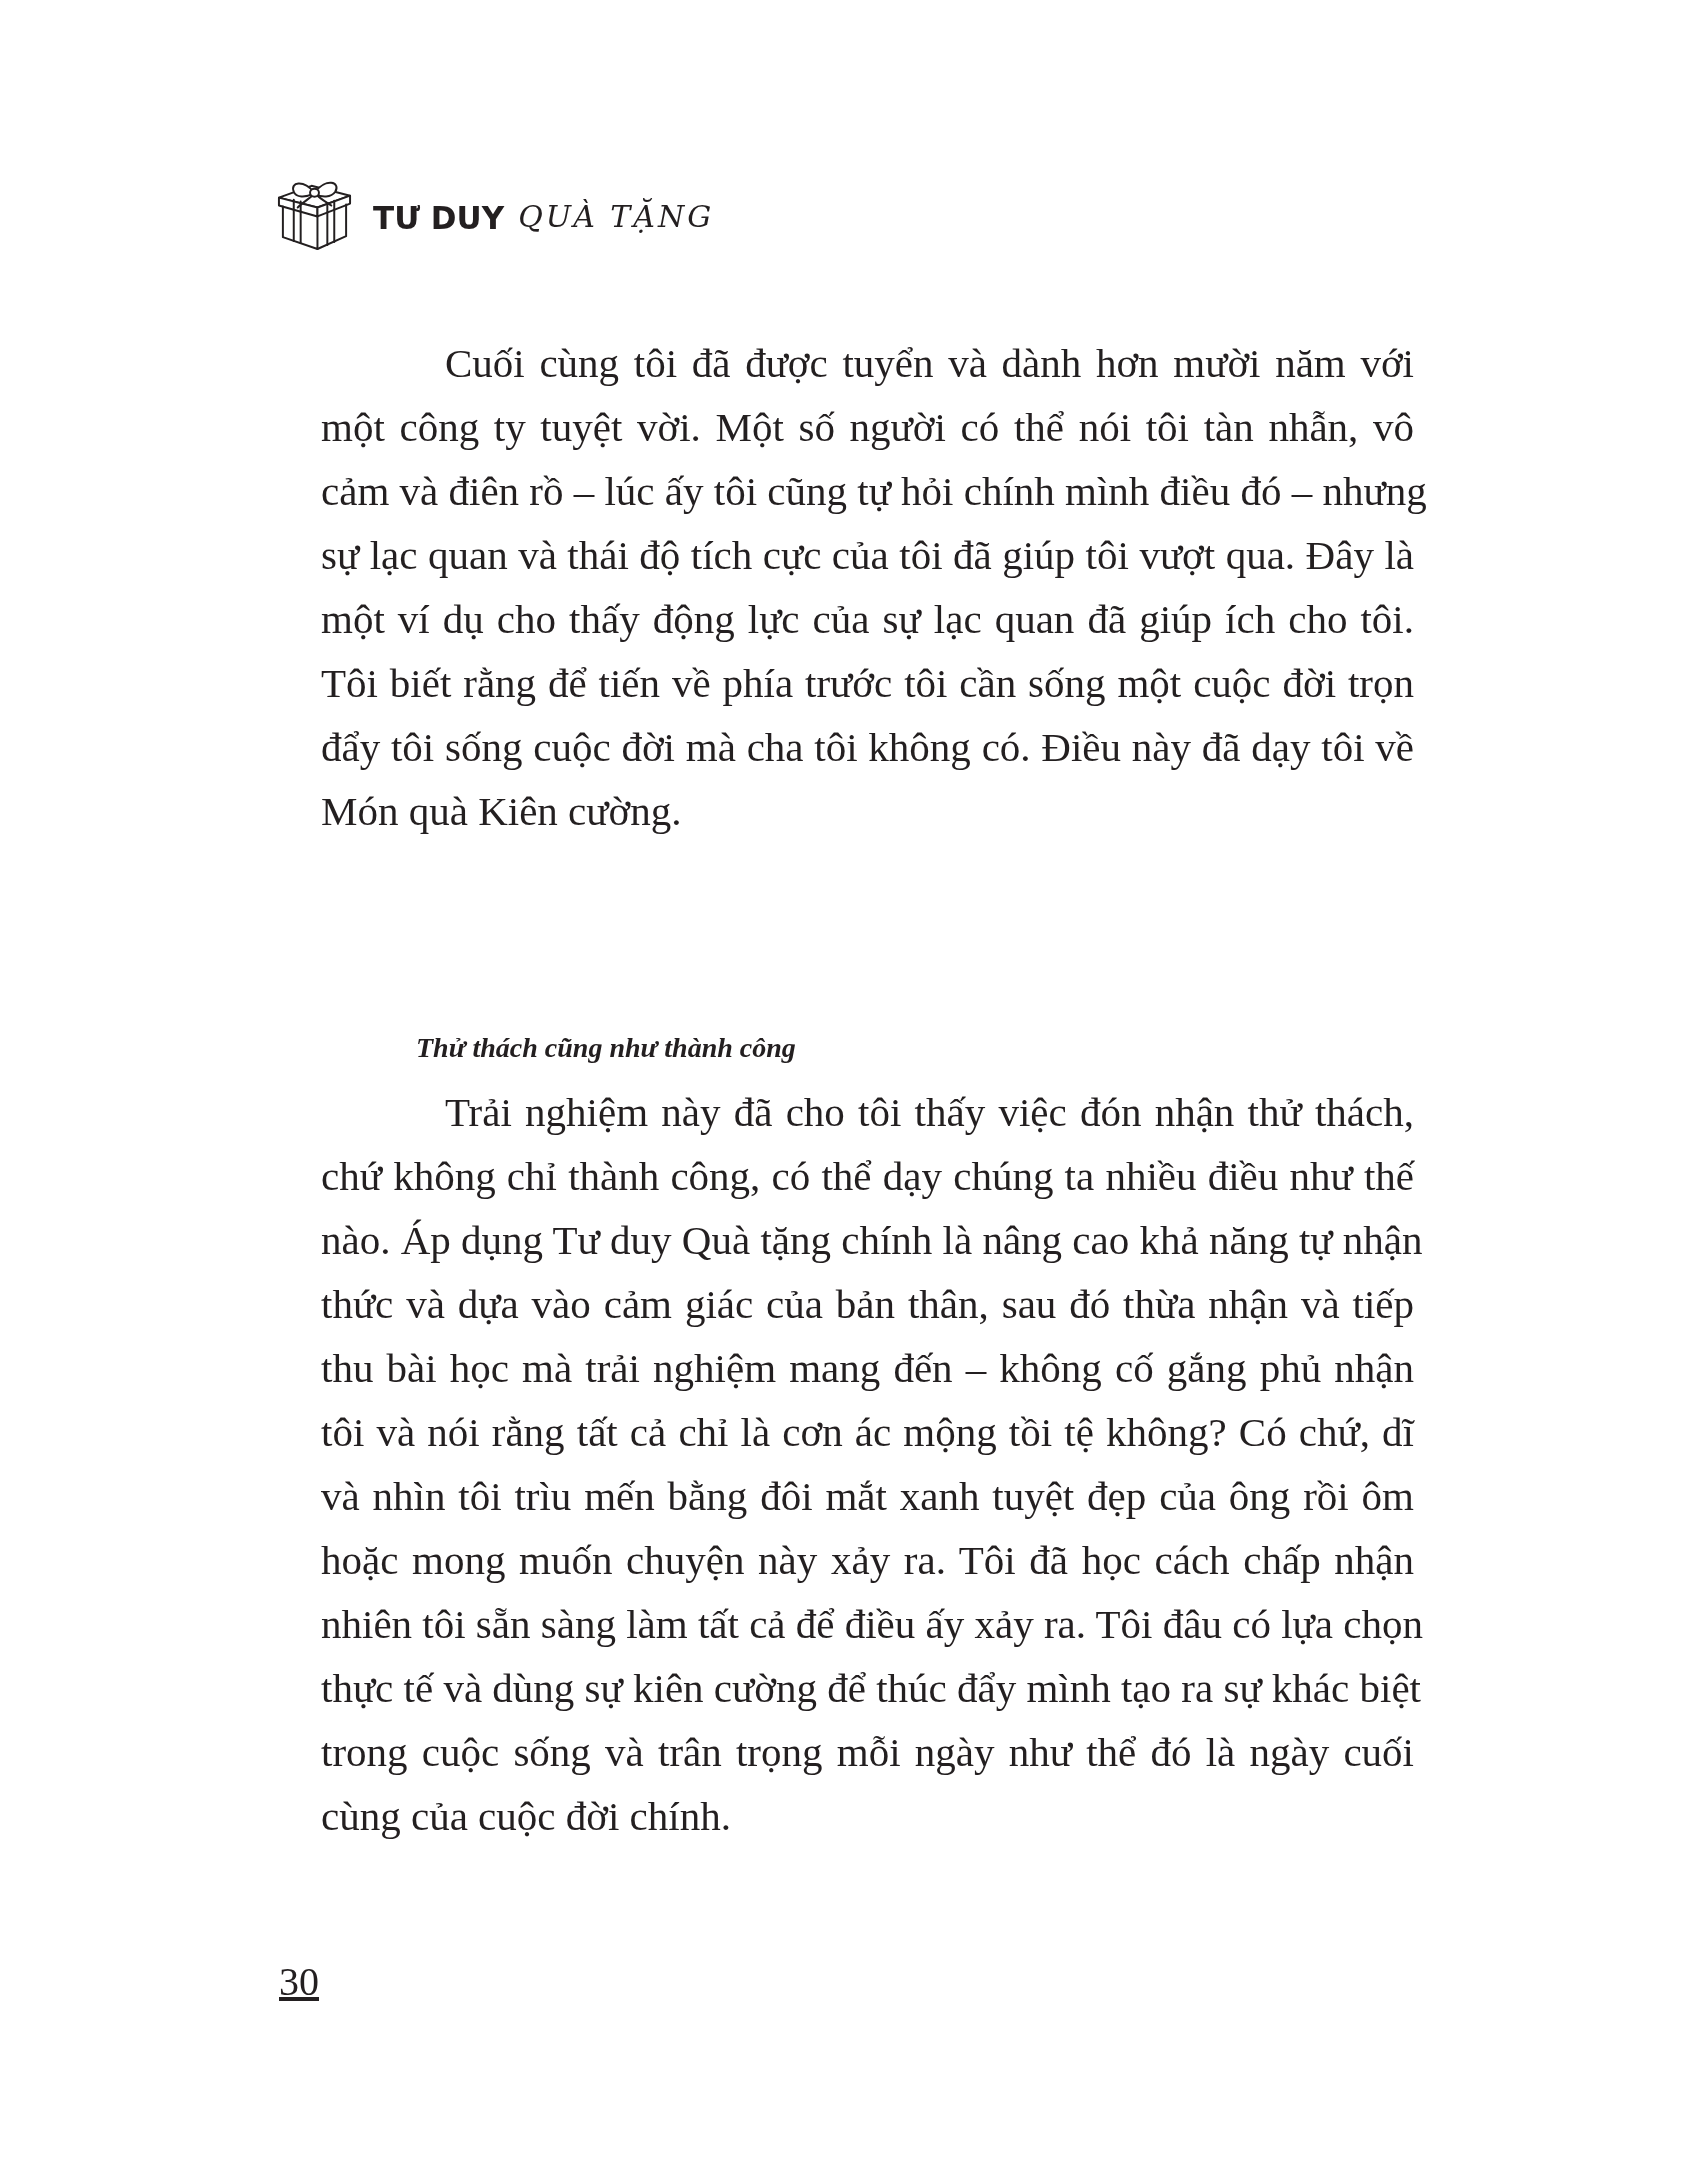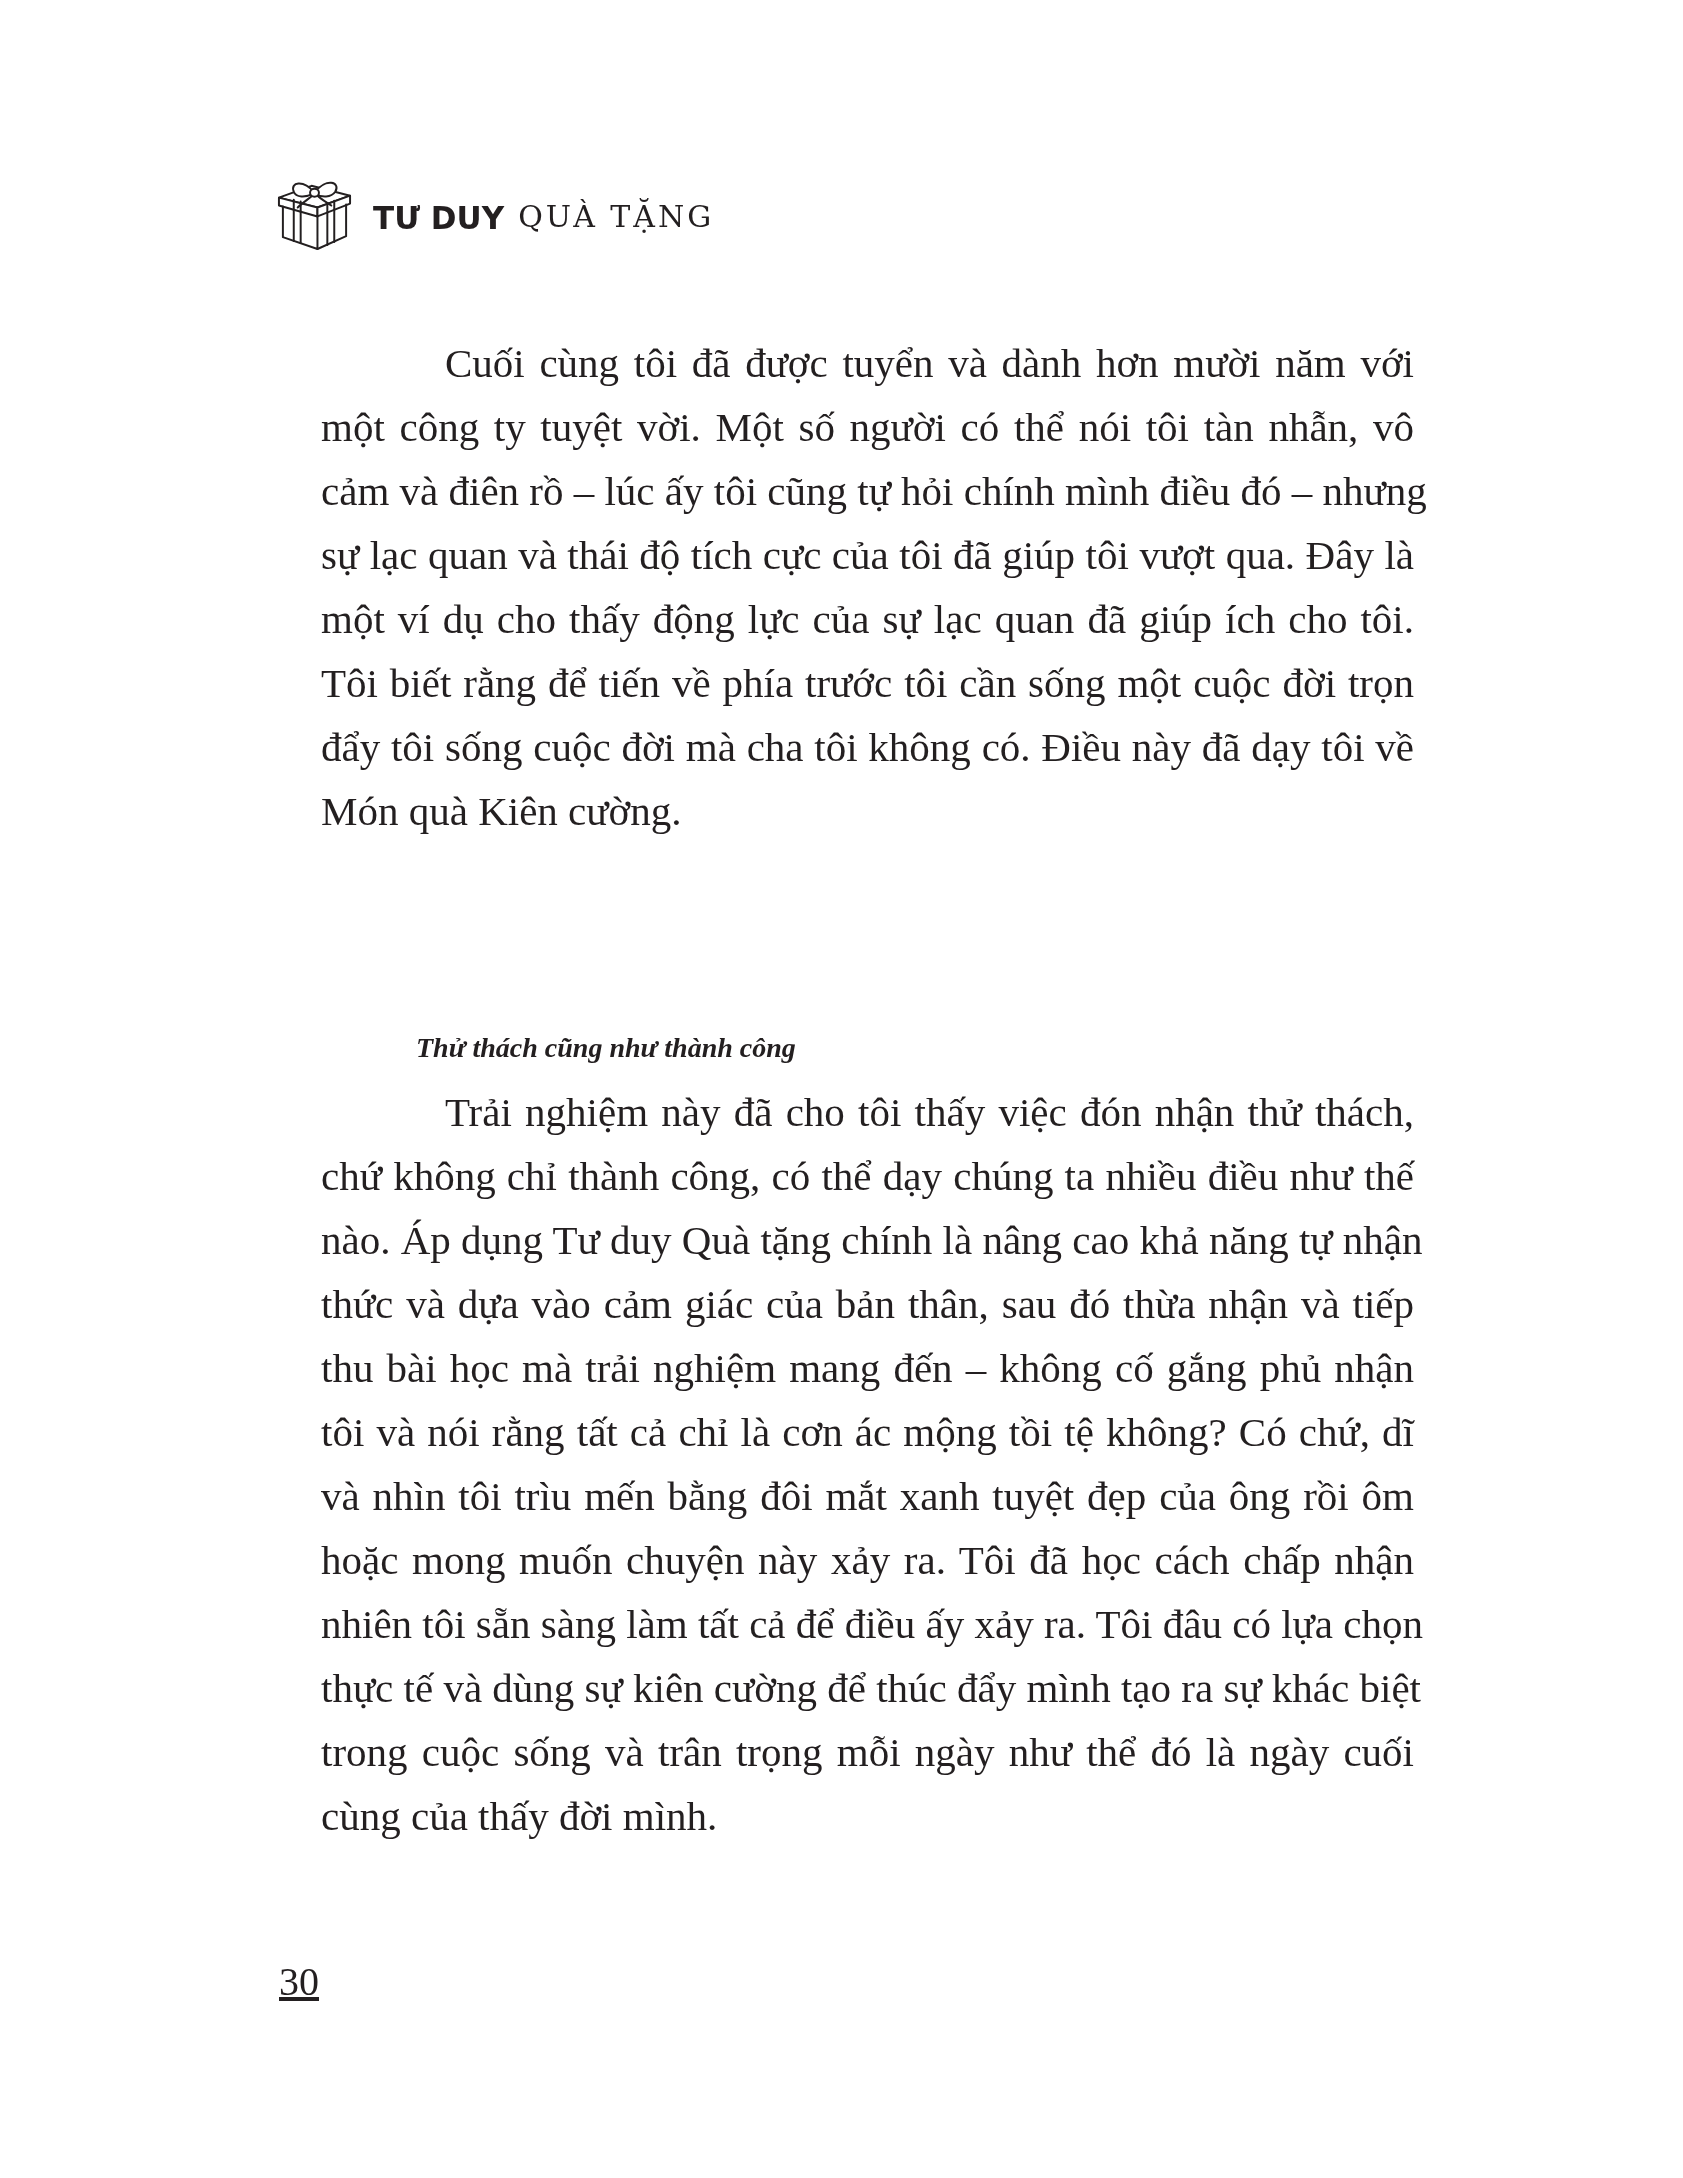--- a/index.html
+++ b/index.html
@@ -41,20 +41,21 @@
     font-weight: bold;
     font-size: 31px;
     letter-spacing: 0px;
     color: #231f20;
     transform: scaleY(1.05);
     display: inline-block;
   }
   .header-script {
     margin-left: 14px;
     font-family: "DejaVu Serif", "Liberation Serif", serif;
+    font-style: italic;
     font-size: 30px;
     letter-spacing: 3px;
     color: #231f20;
     font-weight: normal;
   }
 
   
   .text-column {
     position: absolute;
     left: 277px;
@@ -154,17 +155,17 @@
   <div class="line">chứ không chỉ thành công, có thể dạy chúng ta nhiều điều như thế</div>
   <div class="line">nào. Áp dụng Tư duy Quà tặng chính là nâng cao khả năng tự nhận</div>
   <div class="line">thức và dựa vào cảm giác của bản thân, sau đó thừa nhận và tiếp</div>
   <div class="line">thu bài học mà trải nghiệm mang đến – không cố gắng phủ nhận</div>
   <div class="line">tôi và nói rằng tất cả chỉ là cơn ác mộng tồi tệ không? Có chứ, dĩ</div>
   <div class="line">và nhìn tôi trìu mến bằng đôi mắt xanh tuyệt đẹp của ông rồi ôm</div>
   <div class="line">hoặc mong muốn chuyện này xảy ra. Tôi đã học cách chấp nhận</div>
   <div class="line">nhiên tôi sẵn sàng làm tất cả để điều ấy xảy ra. Tôi đâu có lựa chọn</div>
   <div class="line">thực tế và dùng sự kiên cường để thúc đẩy mình tạo ra sự khác biệt</div>
   <div class="line">trong cuộc sống và trân trọng mỗi ngày như thể đó là ngày cuối</div>
-  <div class="line last">cùng của thấy đời mình.</div>
+  <div class="line last">cùng của cuộc đời chính.</div>
 </div>
 
 <div class="page-number">30</div>
 
 
 </body></html>

